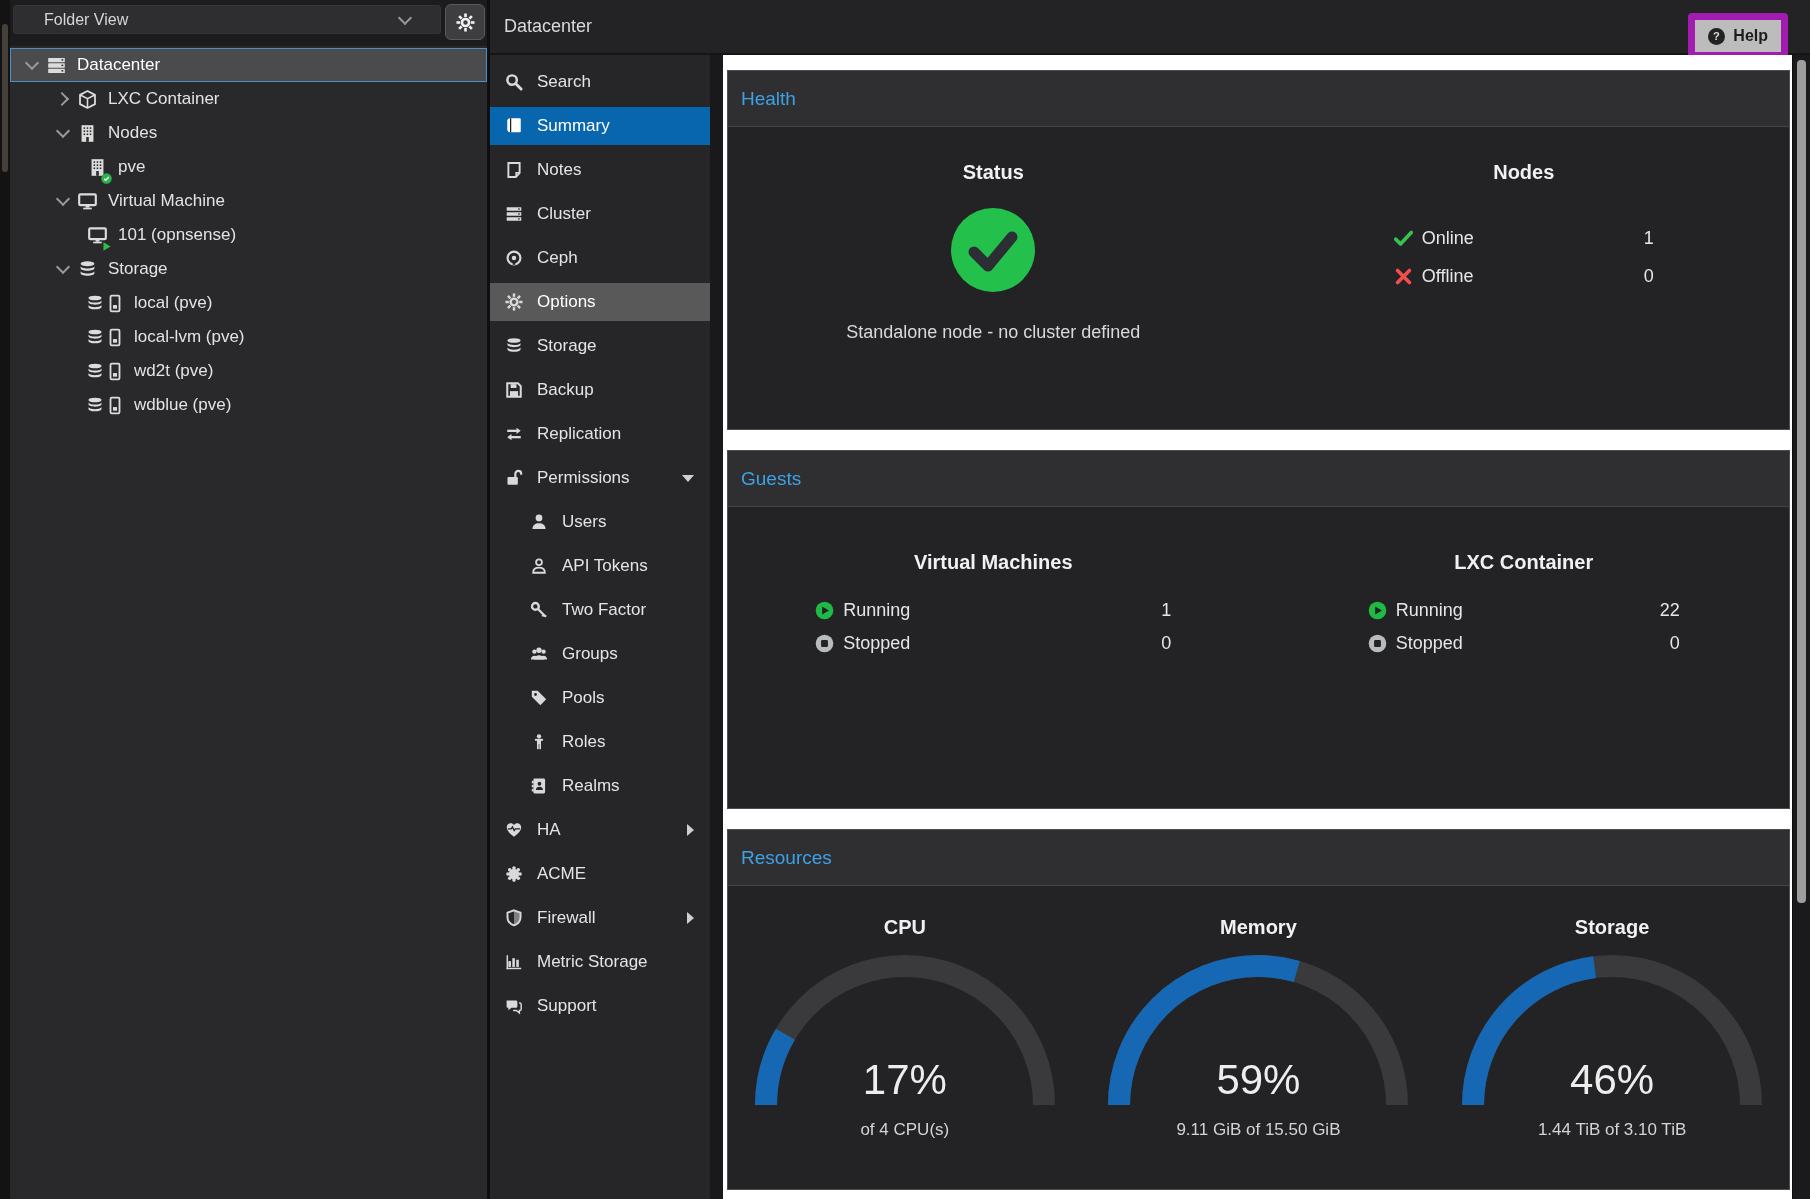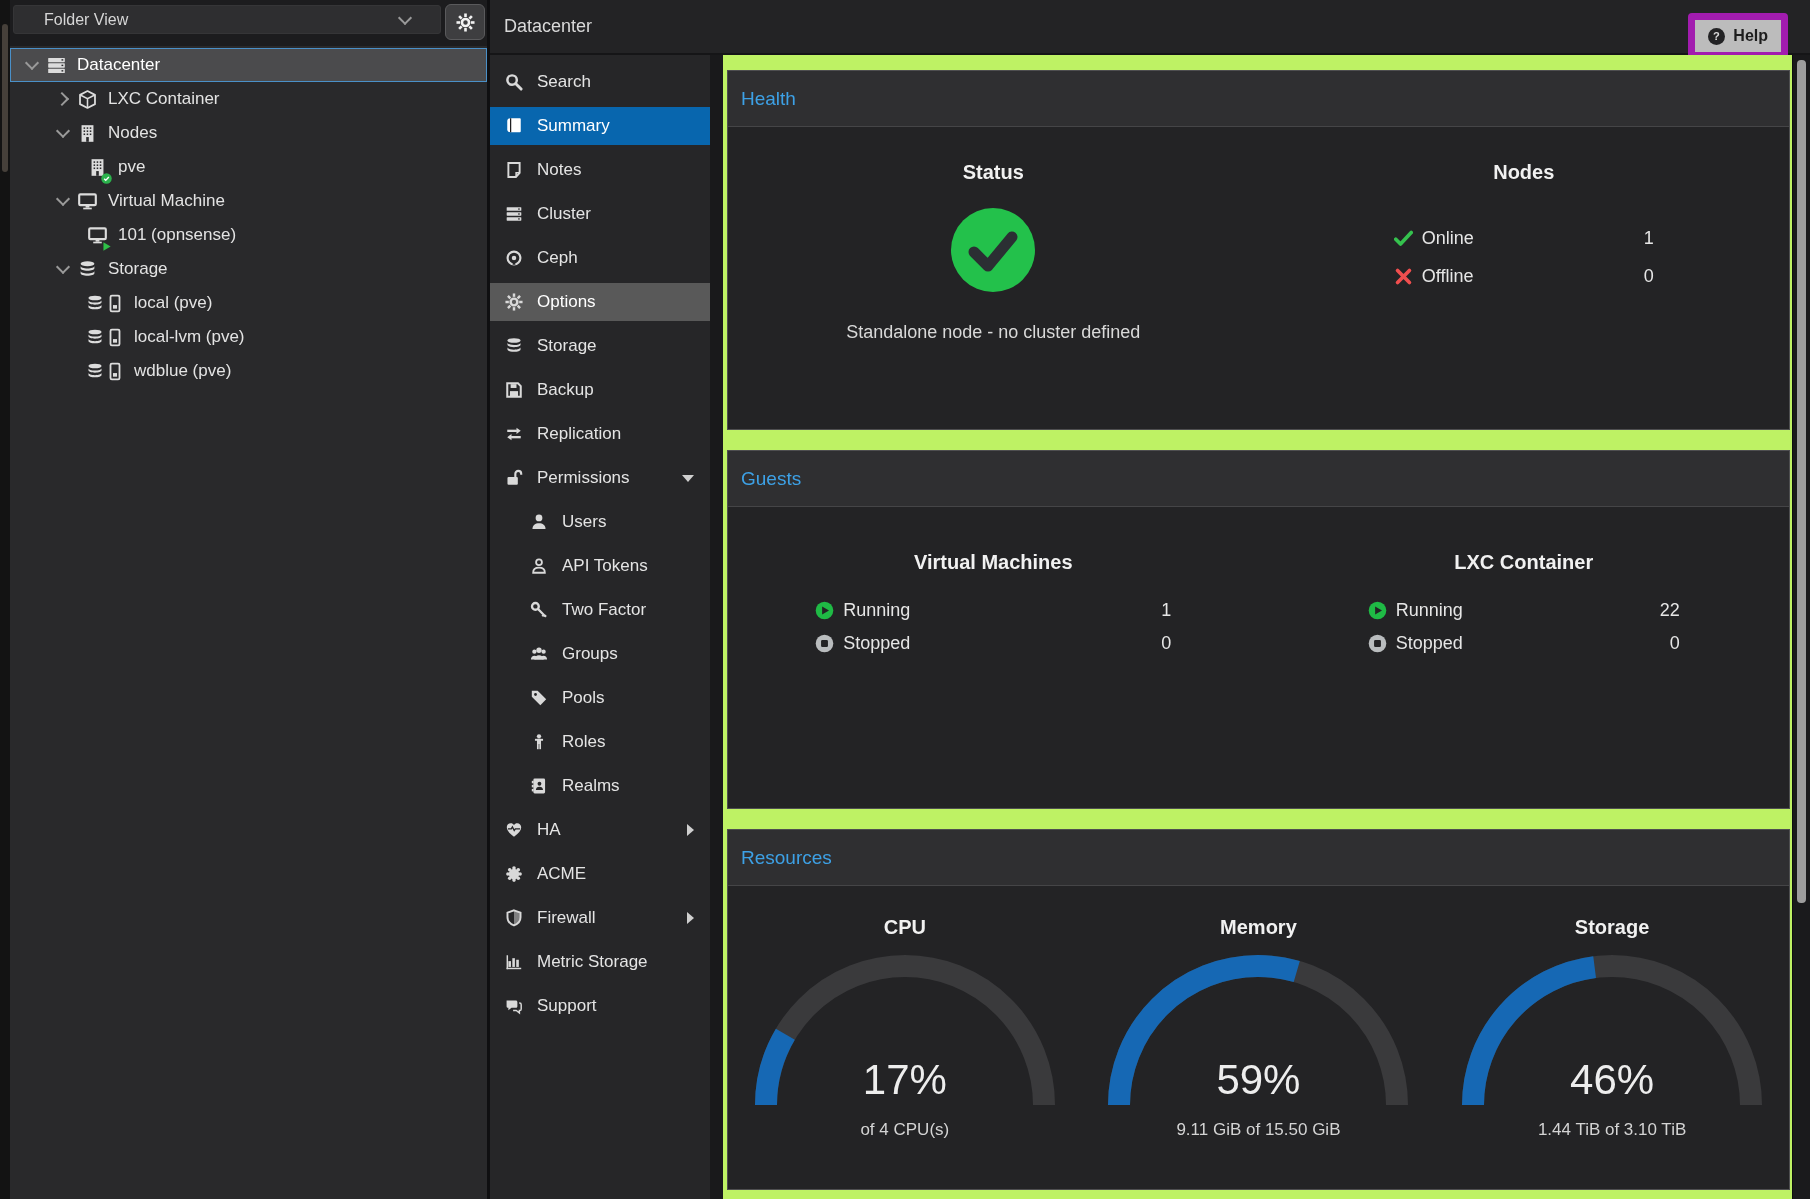--- a/index.html
+++ b/index.html
@@ -50,21 +50,21 @@
   .mi.sel .ic svg{color:#fff;}
   .mi.hov{background:#595959;color:#fff;}
   .mi.ind{padding-left:38px;}
   .menu-list{padding-top:8px;}
   .caret{margin-left:auto;margin-right:16px;}
   .tri-down{width:0;height:0;border-left:6px solid transparent;border-right:6px solid transparent;border-top:7px solid #cfcfcf;}
   .tri-right{width:0;height:0;border-top:6px solid transparent;border-bottom:6px solid transparent;border-left:7px solid #cfcfcf;}
   .menu-div{position:absolute;left:710px;top:55px;width:13px;height:1144px;background:#19191b;}
 
   
-  .content{position:absolute;left:723px;top:55px;width:1070px;height:1144px;background:#bef264;overflow:hidden;}
+  .content{position:absolute;left:723px;top:55px;width:1070px;height:1144px;background:#ffffff;overflow:hidden;}
   .panel{margin:0 3px 20px 4px;border:1px solid #4e4e50;background:#232325;}
   .panel:first-child{margin-top:15px;}
   .panel-head{height:55px;line-height:55px;background:#2f2f31;border-bottom:1px solid #454547;color:#3da1e6;font-size:19px;padding-left:13px;}
   .panel-body{position:relative;}
   .cols{display:flex;}
   .col{width:50%;display:flex;flex-direction:column;align-items:center;}
   .col3{width:33.33%;display:flex;flex-direction:column;align-items:center;}
   .sec-h{font-size:20px;font-weight:bold;color:#f1f1f1;}
   .rows{display:flex;flex-direction:column;}
   .krow{display:flex;align-items:center;justify-content:space-between;font-size:18px;color:#e6e6e6;}
@@ -424,20 +424,31 @@
       <div class="trow lvl2">
         <span class="ticon icon-pair" style="width:38px">
             <svg>
               <use href="#i-db"></use>
             </svg>
             <svg class="drv">
               <use href="#i-drive"></use>
             </svg>
           </span>
         <span>local-lvm (pve)</span>
+      </div>
+      <div class="trow lvl2">
+        <span class="ticon icon-pair" style="width:38px">
+            <svg>
+              <use href="#i-db"></use>
+            </svg>
+            <svg class="drv">
+              <use href="#i-drive"></use>
+            </svg>
+          </span>
+        <span>wd2t (pve)</span>
       </div>
       <div class="trow lvl2">
         <span class="ticon icon-pair" style="width:38px">
             <svg>
               <use href="#i-db"></use>
             </svg>
             <svg class="drv">
               <use href="#i-drive"></use>
             </svg>
           </span>

